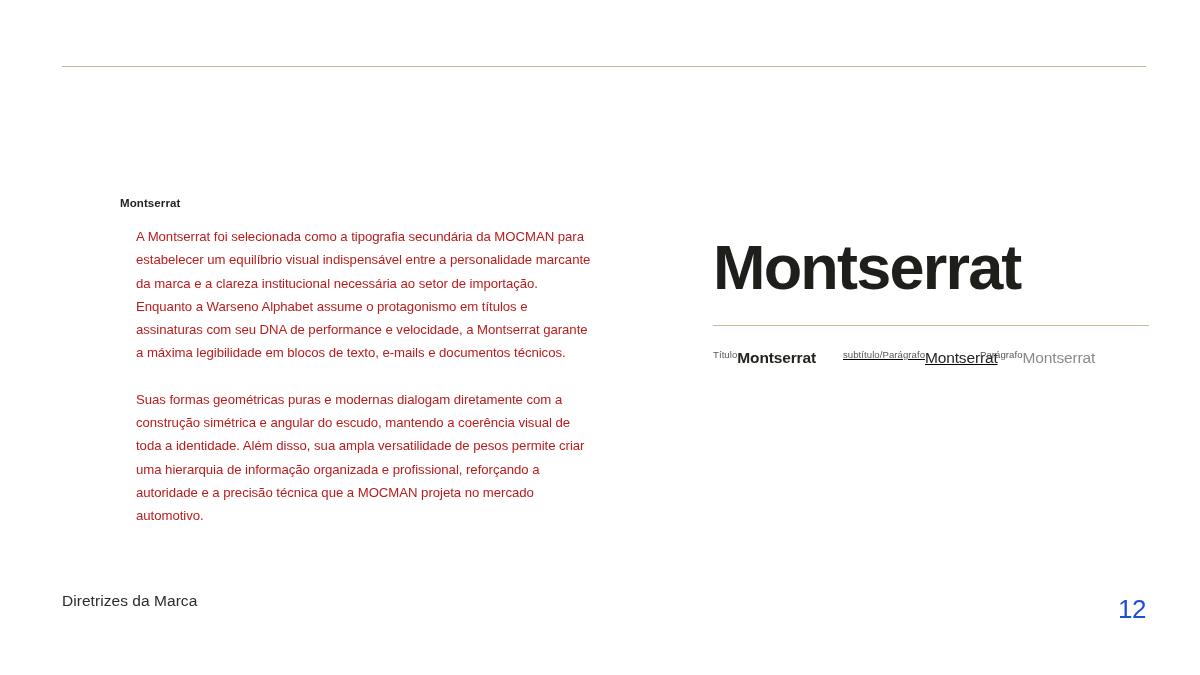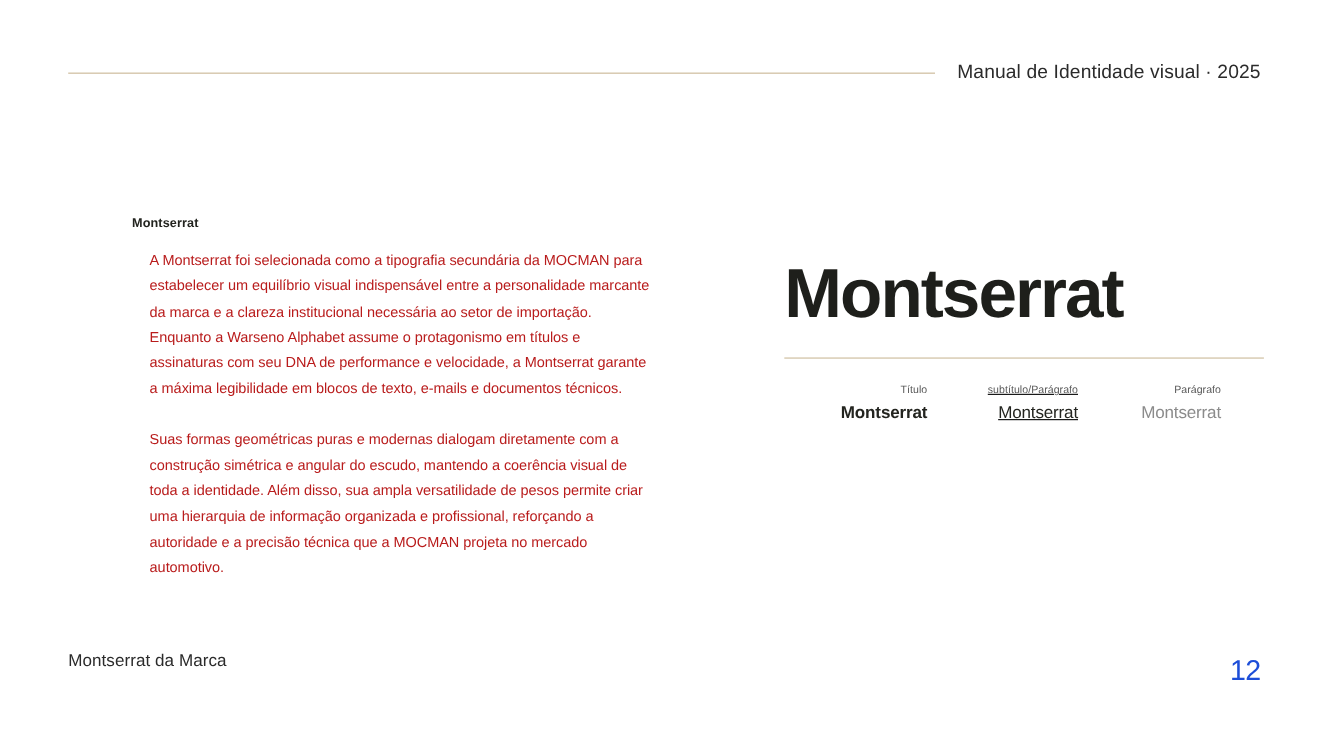--- a/index.html
+++ b/index.html
@@ -117,21 +117,21 @@
     background: #cbb998;
     margin-top: 26px;
     width: 100%;
   }
   .weights {
     display: flex;
     margin-top: 23px;
   }
   .weight-col {
     display: flex;
-    flex-direction: column;
+    flex-direction: row;
     align-items: flex-end;
   }
   .weight-col.c1 { width: 130px; }
   .weight-col.c2 { width: 137px; text-decoration: underline; }
   .weight-col.c3 { width: 130px; }
   .weight-label {
     font-size: 9.6px;
     color: #575757;
     margin-bottom: 7px;
     letter-spacing: .05px;
@@ -164,21 +164,20 @@
     letter-spacing: -0.5px;
   }
 </style>
 </head>
 <body>
 
 <div class="page">
 
   <div class="header">
     <div class="header-rule"></div>
-    <div class="header-title">Manual de Identidade visual · 2025</div>
   </div>
 
 
   <div class="left-col">
     <div class="body-label">Montserrat</div>
     <p class="body-par">A Montserrat foi selecionada como a tipografia secundária da MOCMAN para estabelecer um equilíbrio visual indispensável entre a personalidade marcante da marca e a clareza institucional necessária ao setor de importação. Enquanto a Warseno Alphabet assume o protagonismo em títulos e assinaturas com seu DNA de performance e velocidade, a Montserrat garante a máxima legibilidade em blocos de texto, e-mails e documentos técnicos.</p>
     <p class="body-par">Suas formas geométricas puras e modernas dialogam diretamente com a construção simétrica e angular do escudo, mantendo a coerência visual de toda a identidade. Além disso, sua ampla versatilidade de pesos permite criar uma hierarquia de informação organizada e profissional, reforçando a autoridade e a precisão técnica que a MOCMAN projeta no mercado automotivo.</p>
   </div>
 
   <div class="spec">
@@ -196,16 +195,16 @@
         <div class="weight-label">subtítulo/Parágrafo</div>
         <div class="weight-sample regular">Montserrat</div>
       </div>
       <div class="weight-col c3">
         <div class="weight-label">Parágrafo</div>
         <div class="weight-sample light">Montserrat</div>
       </div>
     </div>
   </div>
 
-  <div class="footer-left">Montserrat da Marca</div>
+  <div class="footer-left">Diretrizes da Marca</div>
   <div class="footer-page">12</div>
 
 </div>
 
 </body></html>

